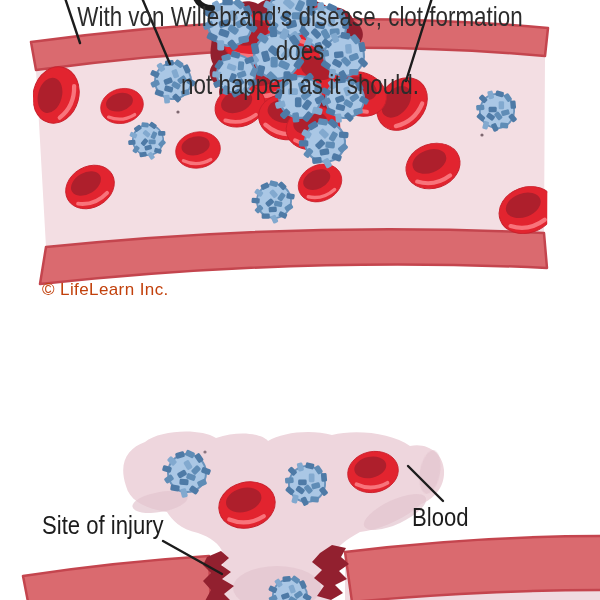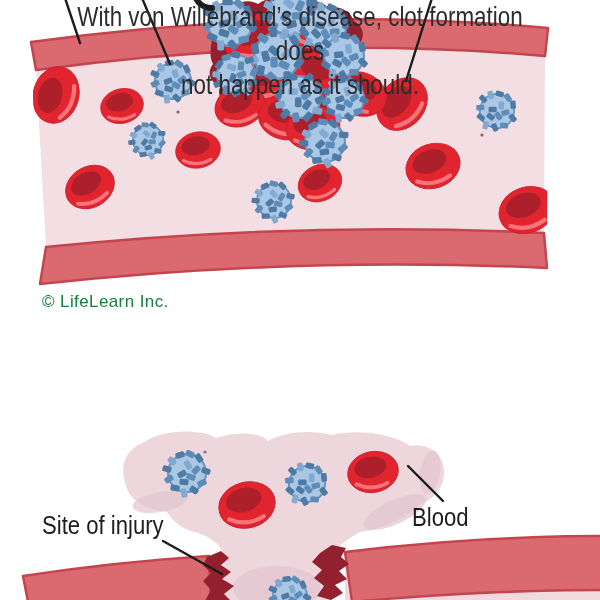--- a/index.html
+++ b/index.html
@@ -1,20 +1,20 @@
 <!DOCTYPE html>
 <html><head>
 <meta charset="utf-8">
 <style>
   html,body{margin:0;padding:0;background:#ffffff;}
   #stage{position:relative;width:600px;height:600px;overflow:hidden;background:#fff;
          font-family:"Liberation Sans", sans-serif;}
   #art{position:absolute;left:0;top:0;}
   .lbl{position:absolute;color:#1c1c1c;white-space:nowrap;}
-  #copyright{left:42px;top:292px;font-size:17px;color:#15803d;letter-spacing:.4px;}
+  #copyright{left:42px;top:280px;font-size:17px;color:#c2410c;letter-spacing:.4px;}
   #caption{left:0;right:0;top:351px;text-align:center;font-size:28px;line-height:34px;
            color:#2c2c2c;transform:scaleX(.80);transform-origin:50% 0;}
   #site-label{left:42px;top:510px;font-size:26px;transform:scaleX(.85);transform-origin:0 0;}
   #blood-label{left:412px;top:502px;font-size:26px;transform:scaleX(.85);transform-origin:0 0;}
 </style>
 </head>
 <body>
 
 <div id="stage">
 

